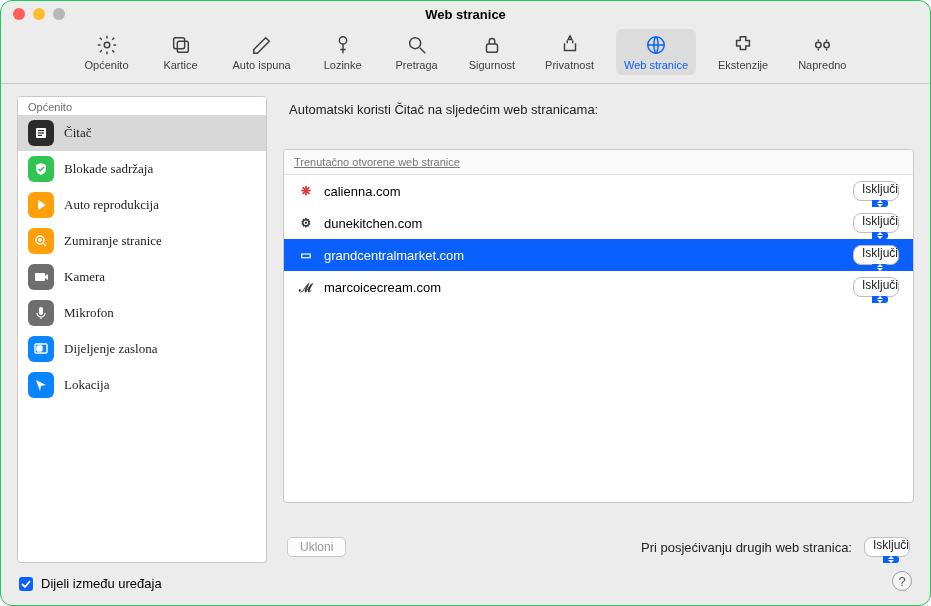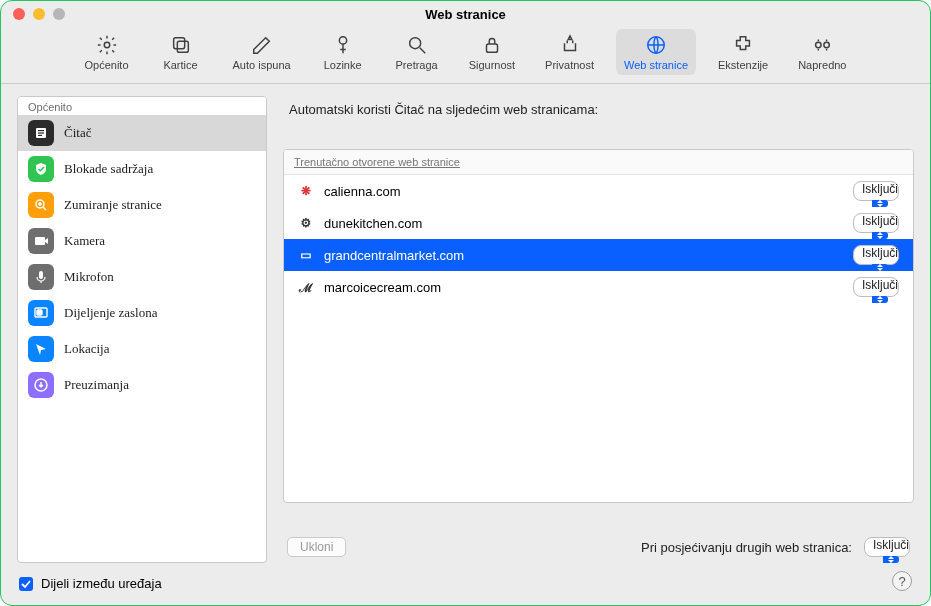--- a/index.html
+++ b/index.html
@@ -361,20 +361,28 @@
               <div class="sb-iconbox" style="background:#30c451">
                 <svg viewBox="0 0 16 16" fill="#fff">
                   <path d="M8 2l5 2v4c0 3-2 5-5 6-3-1-5-3-5-6V4l5-2z"></path>
                   <path d="M5.5 8l1.8 1.8L11 6" stroke="#30c451" stroke-width="1.5" fill="none"></path>
                 </svg>
               </div>
               <span>Blokade sadržaja</span>
             </div>
             <div class="sb-item">
               <div class="sb-iconbox" style="background:#ff9f0a">
+                <svg viewBox="0 0 16 16" fill="#fff">
+                  <polygon points="5,3 13,8 5,13"></polygon>
+                </svg>
+              </div>
+              <span>Auto reprodukcija</span>
+            </div>
+            <div class="sb-item">
+              <div class="sb-iconbox" style="background:#ff9f0a">
                 <svg viewBox="0 0 16 16" fill="none" stroke="#fff" stroke-width="1.5">
                   <circle cx="7" cy="7" r="4"></circle>
                   <path d="M10 10l3 3"></path>
                   <path d="M5 7h4M7 5v4"></path>
                 </svg>
               </div>
               <span>Zumiranje stranice</span>
             </div>
             <div class="sb-item">
               <div class="sb-iconbox" style="background:#6e6e6e">
@@ -403,29 +411,20 @@
               </div>
               <span>Dijeljenje zaslona</span>
             </div>
             <div class="sb-item">
               <div class="sb-iconbox" style="background:#0a84ff">
                 <svg viewBox="0 0 16 16" fill="#fff">
                   <path d="M3 3l10 5-5 1-1 5-4-11z"></path>
                 </svg>
               </div>
               <span>Lokacija</span>
-            </div>
-            <div class="sb-item">
-              <div class="sb-iconbox" style="background:#8e6eff">
-                <svg viewBox="0 0 16 16" fill="none" stroke="#fff" stroke-width="1.5">
-                  <circle cx="8" cy="8" r="6"></circle>
-                  <path d="M8 5v5M6 8l2 2 2-2"></path>
-                </svg>
-              </div>
-              <span>Preuzimanja</span>
             </div>
           </div>
       </div>
     </div>
 
     <div class="main">
       <div class="main-heading">Automatski koristi Čitač na sljedećim web stranicama:</div>
       <div class="sites-box">
         <div class="sites-subhead">Trenutačno otvorene web stranice</div>
         <div id="site-rows">

